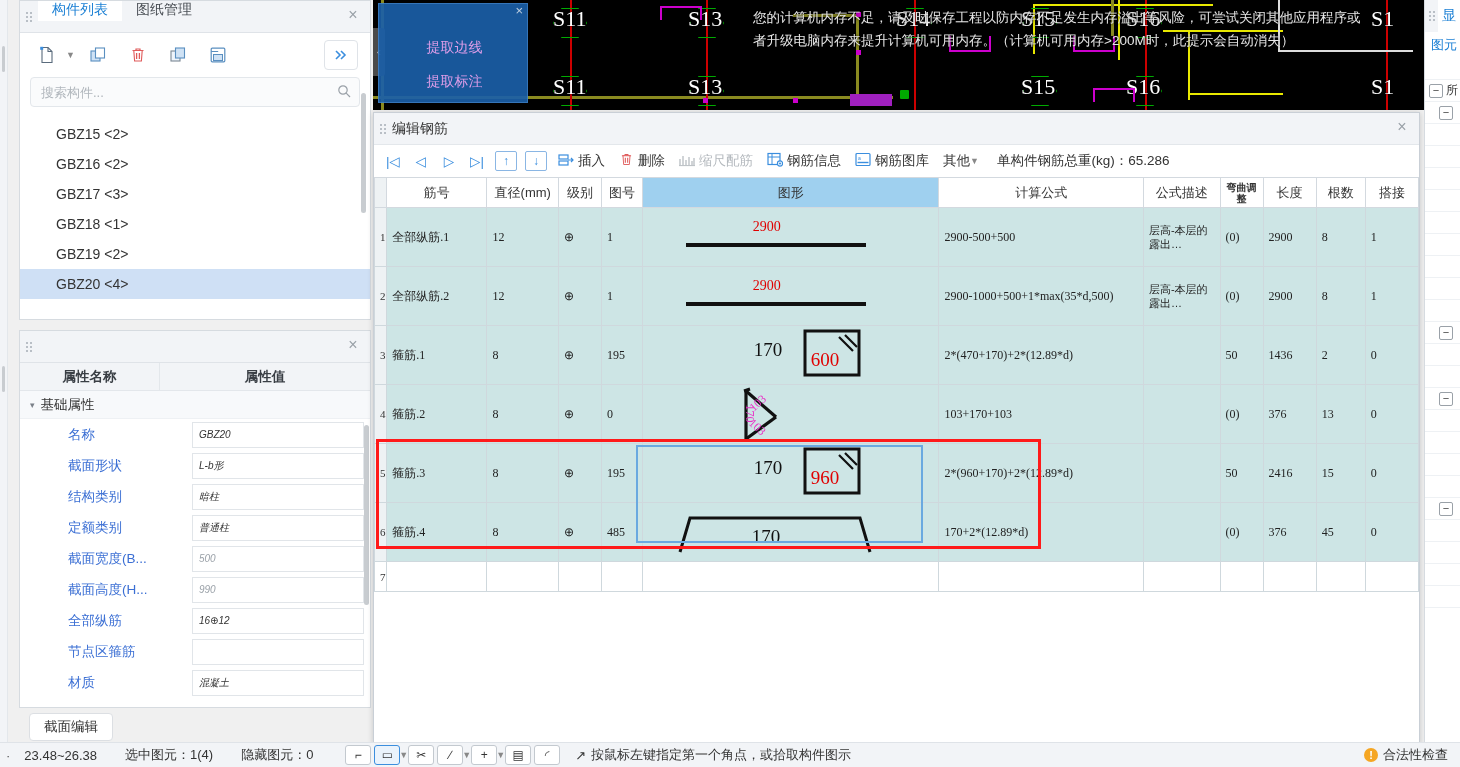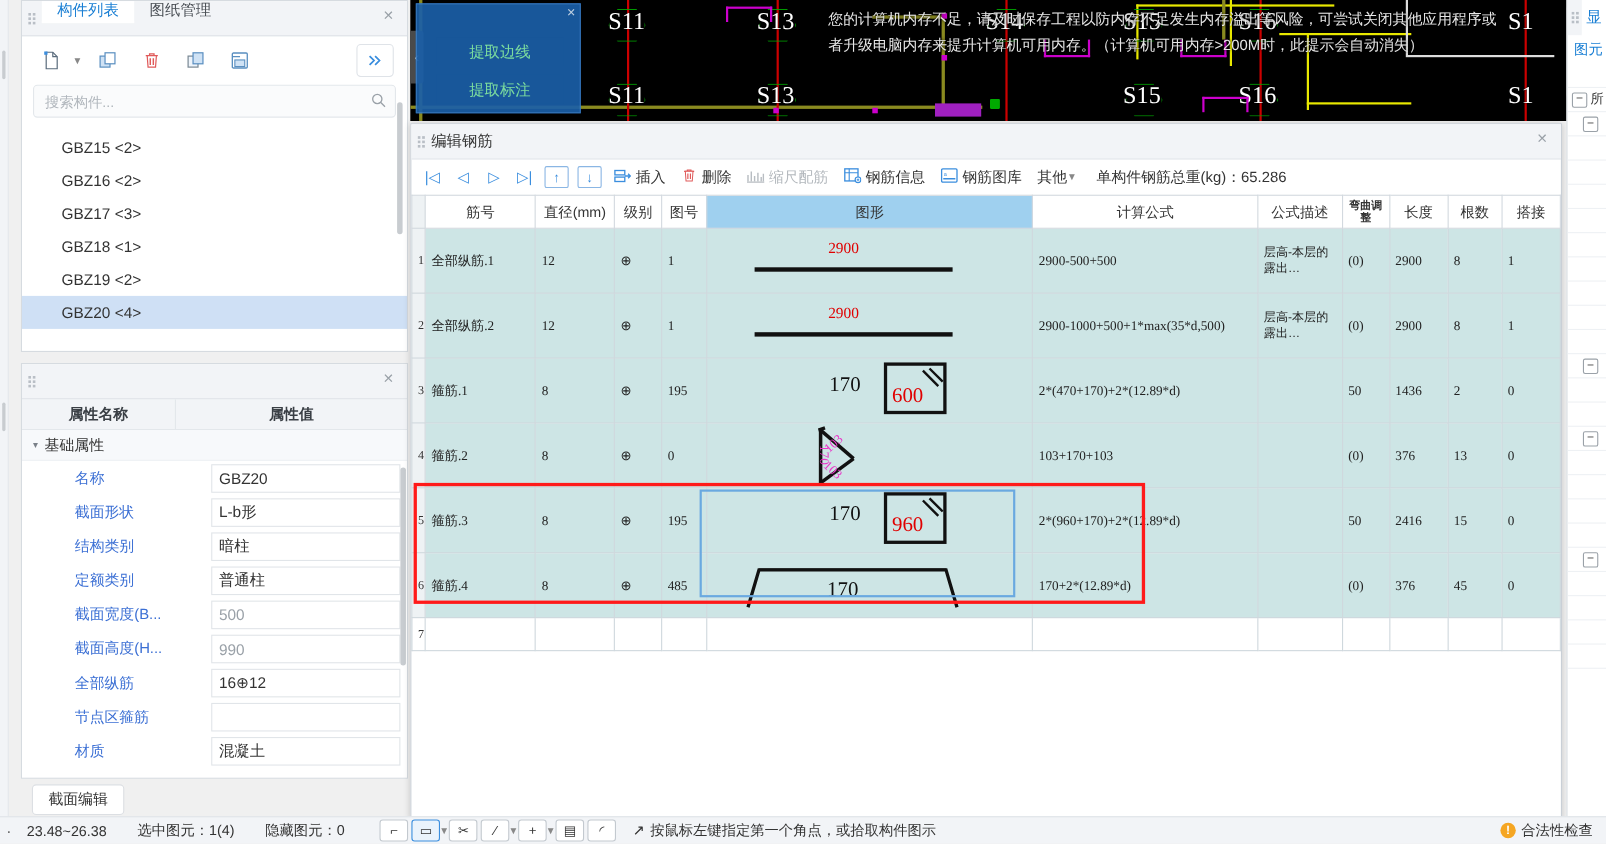--- a/index.html
+++ b/index.html
@@ -44,21 +44,21 @@
   .cad-popup {
     position: absolute; left: 378px; top: 3px; width: 150px; height: 100px;
     background: #1b5fa8; border: 1px solid #3a7fc8; opacity: .92;
   }
   .cad-popup .pclose {
     position: absolute; right: 4px; top: -1px; color: #cfe2f5; font-size: 13px;
     cursor: pointer;
   }
   .cad-popup .pbtn {
     position: absolute; left: 18px; width: 115px; height: 26px;
-    background: #1b5fa8; color: #86efac; text-align: center; line-height: 26px;
+    background: #1b5fa8; color: #f0abfc; text-align: center; line-height: 26px;
     font-size: 14px; cursor: pointer;
   }
   .cad-popup .pbtn.b1 { top: 30px; }
   .cad-popup .pbtn.b2 { top: 64px; }
   .memwarn {
     position: absolute; left: 380px; top: 6px; width: 620px;
     color: #e7e7e7; font-size: 13.5px; line-height: 23px;
     text-shadow: 0 0 3px #000; pointer-events: none;
   }
 
@@ -172,21 +172,21 @@
     font-size: 13.5px; color: #333;
   }
   .tri { font-size: 9px; color: #7a8088; }
   .prop-row { display: flex; height: 31px; align-items: center; margin-left: 32px; }
   .prop-key {
     width: 140px; padding-left: 16px; font-size: 13.5px; color: #3b6fd4;
   }
   .prop-val {
     flex: 1; margin-right: 6px; height: 26px; border: 1px solid #e1e5e9;
     background: #fff; display: flex; align-items: center; padding-left: 6px;
-    font-size: 14px; color: #333;
+    font-size: 10px; color: #333; font-style: italic;
   }
   .prop-val.ro { color: #9aa1a8; }
   .btn-plain {
     height: 28px; padding: 0 14px; border: 1px solid #dcdfe3; background: #fff;
     border-radius: 4px; font-size: 13.5px; color: #333; cursor: pointer;
     font-family: inherit;
   }
 
   
   .dlg {

